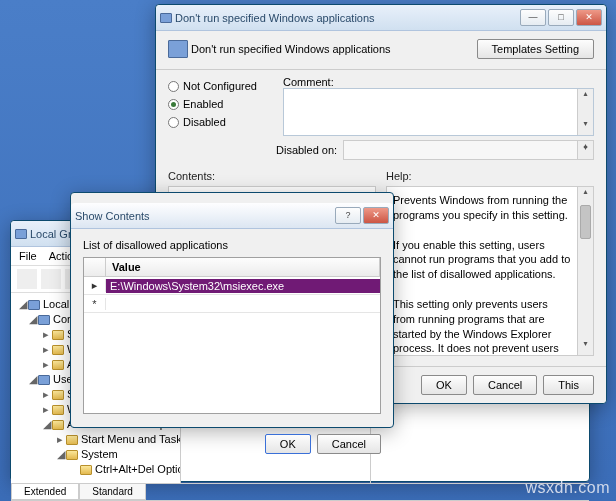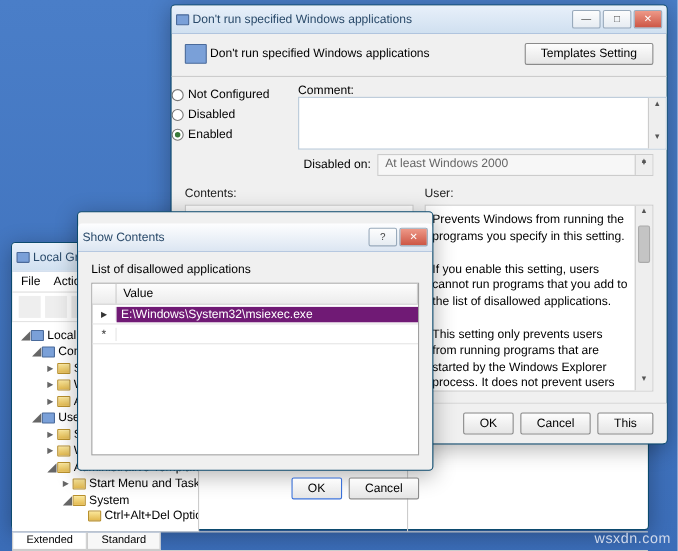--- a/index.html
+++ b/index.html
@@ -34,21 +34,21 @@
 .tab { padding:2px 12px; border:1px solid #ccc; border-top:none; background:#f7f7f7; font-size:10px;}
 .tab.sel { background:#fff; }
 .status { border-top:1px solid #ccc; padding:2px 8px; font-size:10px;}
 
 
 .policy { left: 155px; top: 4px; width: 452px; height: 400px; }
 .policy .header { display:flex; align-items:center; padding:8px 12px; }
 .policy .header .ptitle { flex:1; }
 .btn { padding: 3px 14px; border: 1px solid #8a8a8a; background: linear-gradient(#fdfdfd,#e5e5e5); border-radius:2px; font-size:11px; }
 .sep { height:1px; background:#ccc; margin:2px 0 6px; }
-.policy .row { display:flex; gap:10px; padding: 0 0; }
+.policy .row { display:flex; gap:10px; padding: 0 12px; }
 .radios { width:105px; display:flex; flex-direction:column; gap:6px; padding-top:4px; }
 .radline { display:flex; align-items:center; gap:4px; }
 .radio { width:11px; height:11px; border:1px solid #777; border-radius:50%; background:#fff; position:relative; }
 .radio.ck::after { content:""; position:absolute; left:2px; top:2px; width:5px; height:5px; border-radius:50%; background:#3a7a3a; }
 .commentbox { flex:1; height:48px; border:1px solid #b8c8d8; background:#fff; position:relative; }
 .supported { display:flex; align-items:center; gap:6px; padding: 4px 12px 2px 120px; }
 .suppbox { flex:1; border:1px solid #ccc; background:#f7f7f7; padding:2px 6px; color:#666; height: 20px; position:relative;}
 .split { display:flex; gap:10px; padding:8px 12px; }
 .splitcol { flex:1; }
 .lbl { color:#222; margin-bottom:4px; display:block;}
@@ -59,29 +59,29 @@
 .scroll .thumb{ position:absolute; left:2px; right:2px; top:18px; height:34px; background:#c4c4c4; border:1px solid #aaa; border-radius:2px;}
 .scroll .arr{ position:absolute; left:0; right:0; height:16px; text-align:center; font-size:8px; color:#555;}
 .footer { display:flex; justify-content:flex-end; gap:6px; padding:8px 12px; border-top:1px solid #ccc; background:#f0f0f0; position:absolute; bottom:0; left:0; right:0; border-radius:0 0 4px 4px;}
 
 
 .showdlg { left: 70px; top: 192px; width: 324px; height: 236px; z-index: 20; }
 .showdlg .titlebar { background: linear-gradient(#fefeff,#dce6f2); margin-top: 10px; }
 .showdlg .content { padding:10px 12px; }
 .grid { border:1px solid #a0a0a0; background:#fff; margin-top:6px; }
 .grid .ghead { display:flex; background:linear-gradient(#fdfdfd,#ececec); border-bottom:1px solid #ccc; }
-.grid .gcell-h { padding:3px 6px; border-right:1px solid #ccc; }
+.grid .gcell-h { padding:3px 6px; border-right:1px solid #ccc;font-weight:bold; }
 .grid .grow { display:flex; border-bottom:1px solid #e5e5e5; height:18px; align-items:center;}
 .grid .gmark { width:22px; text-align:center; border-right:1px solid #e5e5e5; color:#333;}
 .grid .gval { flex:1; padding:1px 4px;}
 .selrow { background:#701a75; color:#fff; }
 .grid .filler { height:100px; }
 .dfoot { display:flex; justify-content:flex-end; gap:6px; padding:10px 12px; }
 
-.watermark { position:absolute; right:6px; bottom:4px; color:#cfd8ea; font-size:13px; letter-spacing:0.5px; z-index:50; }
+.watermark { position:absolute; right:6px; bottom:4px; color:#cfd8ea; font-size:16px; letter-spacing:0.5px; z-index:50; }
 </style>
 </head>
 <body>
 
 <div class="win gpedit">
   <div class="titlebar">
     <span class="pc-ico"></span>
     <span class="title">Local Group Policy Editor</span>
     <div class="winbtns">
       <div class="winbtn">—</div>
@@ -152,60 +152,59 @@
     <button class="btn">Templates Setting</button>
   </div>
   <div class="sep"></div>
   <div class="row">
     <div class="radios">
       <div class="radline">
           <span class="radio"></span>
           <span>Not Configured</span>
         </div>
       <div class="radline">
+          <span class="radio ck"></span>
+          <span>Enabled</span>
+        </div>
+      <div class="radline">
           <span class="radio"></span>
           <span>Disabled</span>
-        </div>
-      <div class="radline">
-          <span class="radio ck"></span>
-          <span>Enabled</span>
         </div>
     </div>
     <div style="flex:1">
       <span>Comment:</span>
       <div class="commentbox">
         <div class="scroll" style="height:100%">
             <div class="arr" style="top:0">▴</div>
             <div class="arr" style="bottom:0">▾</div>
           </div>
       </div>
     </div>
   </div>
   <div class="supported">
     <span>Disabled on:</span>
     <div class="suppbox">
-      <span>At least Windows 2000</span>
       <div class="scroll" style="height:100%">
           <div class="arr" style="top:0">▴</div>
           <div class="arr" style="bottom:0">▾</div>
         </div>
     </div>
   </div>
   <div class="split">
     <div class="splitcol">
       <span class="lbl">Contents:</span>
       <div class="optbox">
         <div class="showline">
           <span>List of disallowed applications</span>
           <button class="btn" style="padding:2px 10px">Show...</button>
         </div>
       </div>
     </div>
     <div class="splitcol">
-      <span class="lbl">User:</span>
+      <span class="lbl">Help:</span>
       <div class="helpbox">
         <div style="padding-right:16px; white-space:pre-wrap">Prevents Windows from running the programs you specify in this setting.
 
 If you enable this setting, users cannot run programs that you add to the list of disallowed applications.
 
 This setting only prevents users from running programs that are started by the Windows Explorer process. It does not prevent users from running programs, such as Task Manager, that are started by the system process or by other processes. Also, if you permit users to gain access to the command prompt, Cmd.exe, this setting does not prevent them from starting programs in the command window that they are not permitted to start by using Windows Explorer. Note: To create a list of disallowed applications, click Show. In the Show Contents dialog box, in the Value column, type the application executable name (e.g., Winword.exe, Poledit.exe, Powerpnt.exe).</div>
         <div class="scroll">
             <div class="arr" style="top:0">▴</div>
             <div class="thumb"></div>
             <div class="arr" style="bottom:0">▾</div>

